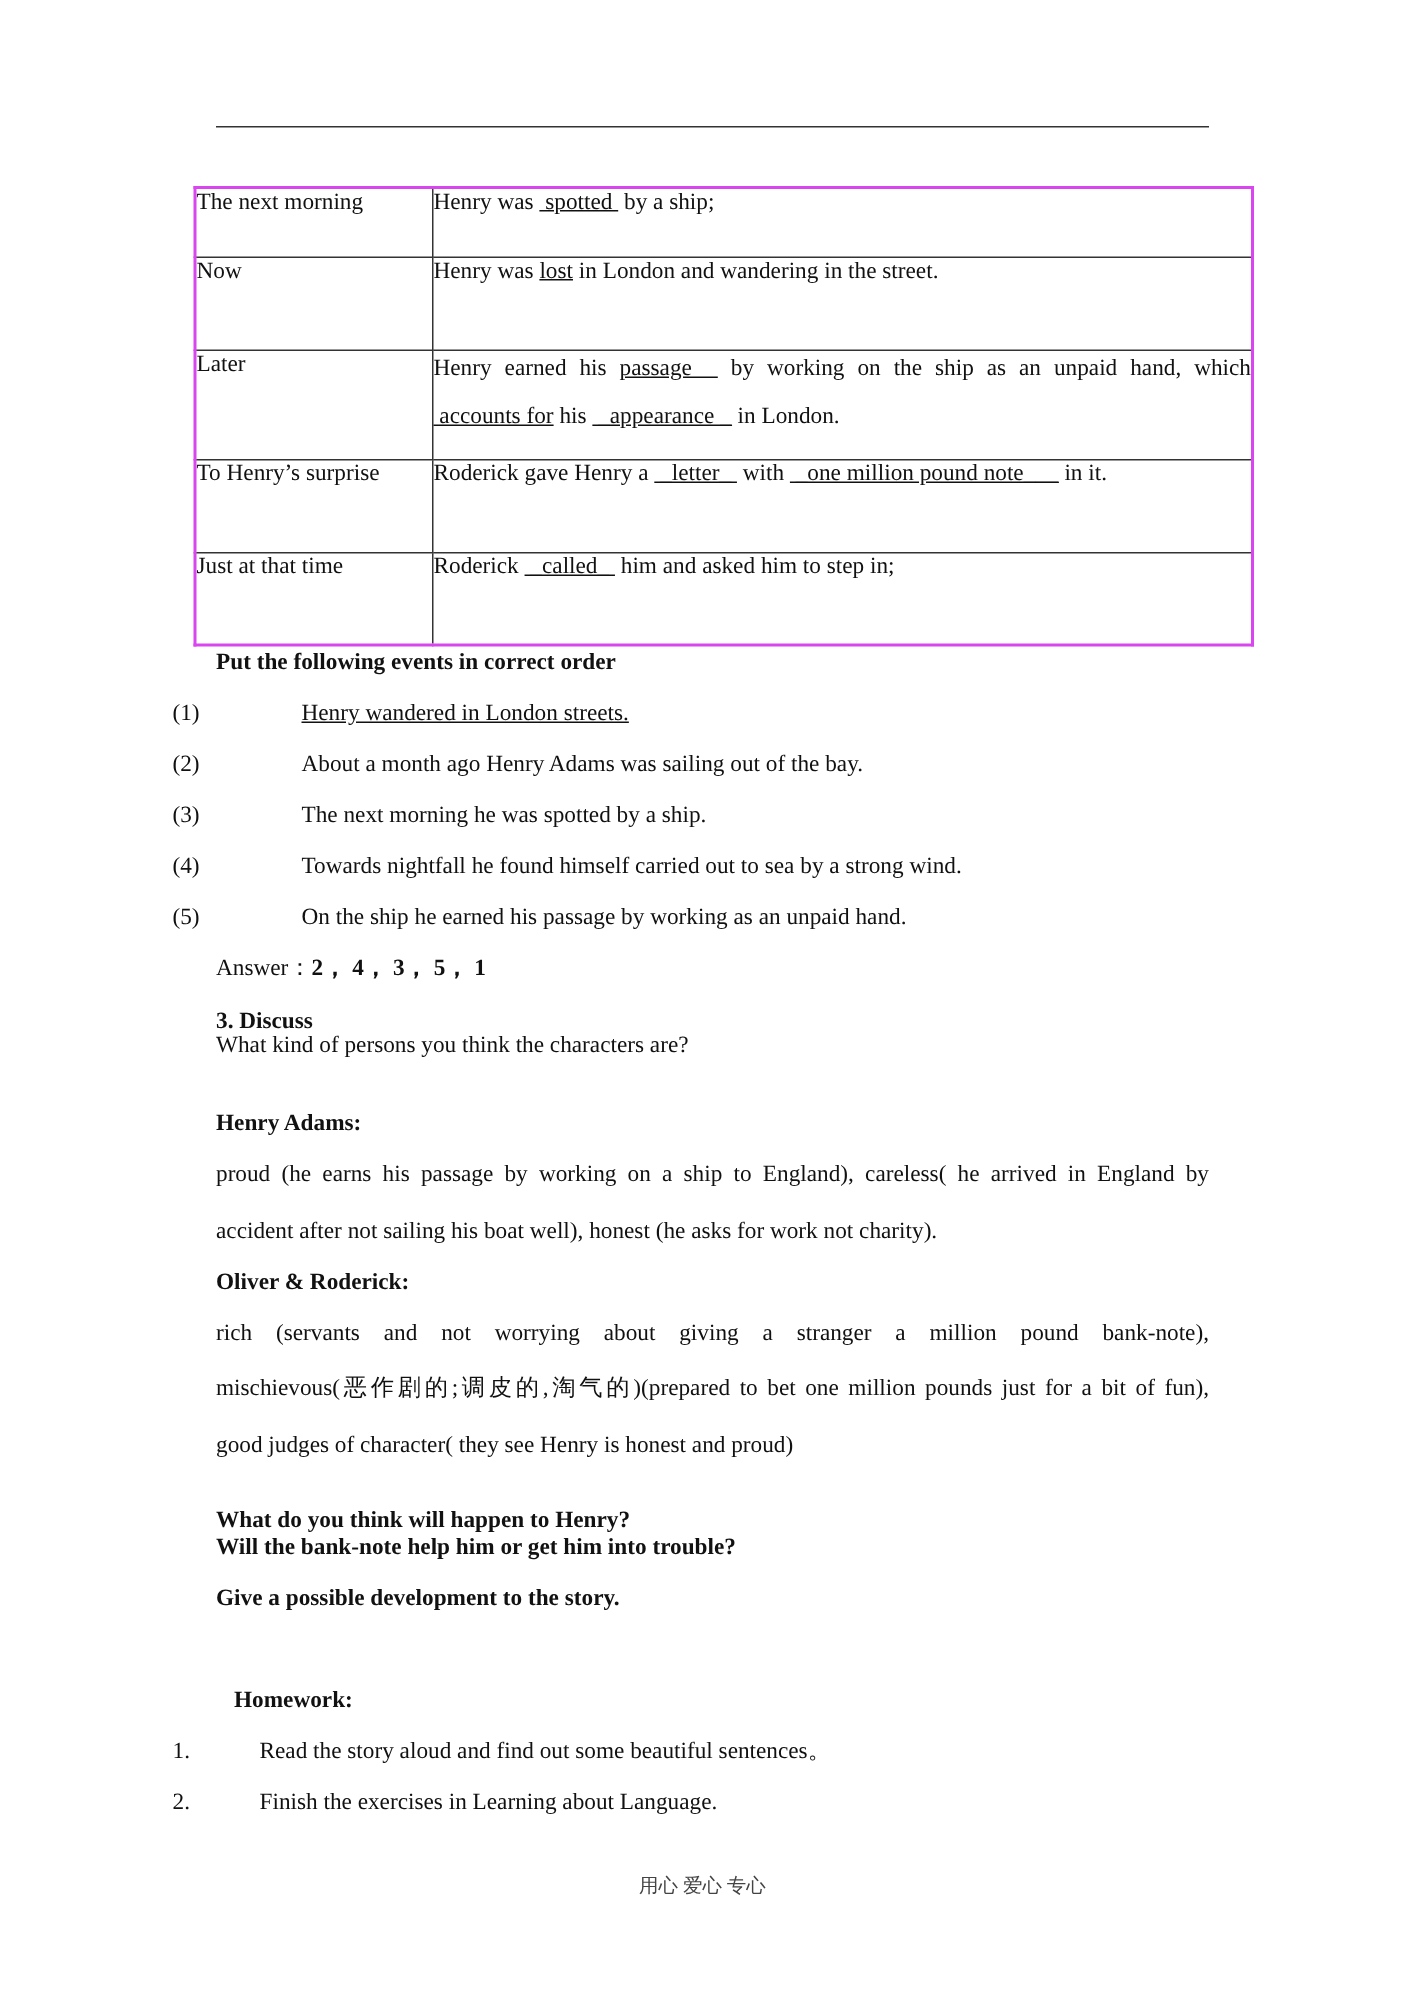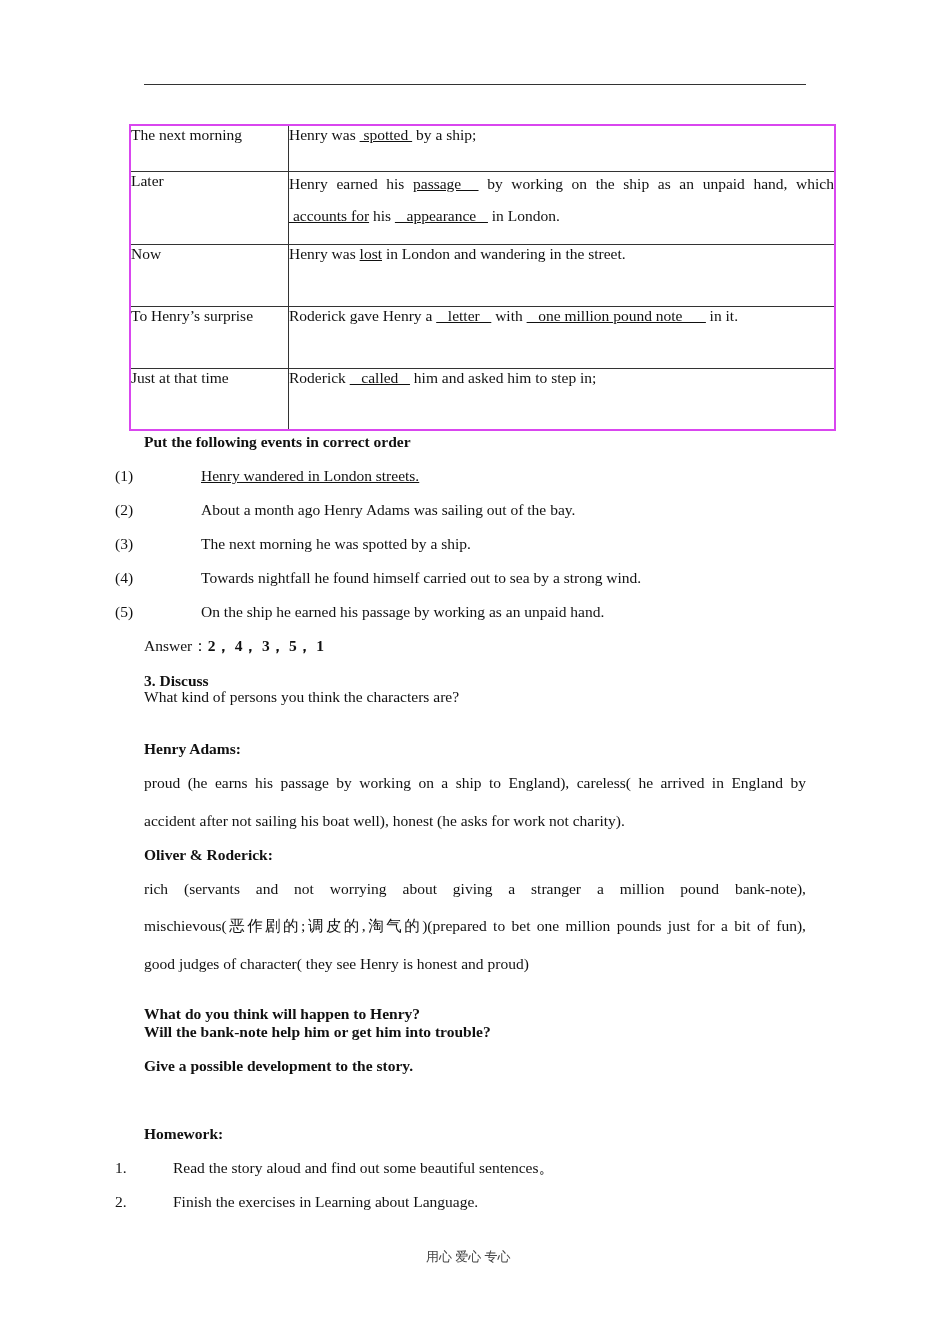--- a/index.html
+++ b/index.html
@@ -31,31 +31,31 @@
 <div class="hrule"></div>
 
 <table class="story">
   <tbody>
       <tr style="height:46px">
     <td class="c1">The next morning</td>
     <td class="c2">
       <span class="pre">Henry was </span><span class="pre u"> spotted </span><span class="pre"> by a ship;</span>
     </td>
   </tr>
+  <tr style="height:62px">
+    <td class="c1">Now</td>
+    <td class="c2">
+      <span class="pre">Henry was </span><span class="pre u">lost</span><span class="pre"> in London and wandering in the street.</span>
+    </td>
+  </tr>
   <tr style="height:73px">
     <td class="c1">Later</td>
     <td class="c2 just">
       <span class="l1"><span>Henry earned his </span><span class="u pre">passage  </span><span>  by working on the ship as an unpaid hand, which</span></span>
       <span class="l2"><span class="u pre"> accounts for</span><span class="pre"> his </span><span class="u pre"> _appearance _</span><span class="pre"> in London.</span></span>
-    </td>
-  </tr>
-  <tr style="height:62px">
-    <td class="c1">Now</td>
-    <td class="c2">
-      <span class="pre">Henry was </span><span class="pre u">lost</span><span class="pre"> in London and wandering in the street.</span>
     </td>
   </tr>
   <tr style="height:62px">
     <td class="c1">To Henry’s surprise</td>
     <td class="c2">
       <span class="pre">Roderick gave Henry a </span><span class="pre u"> _letter_ </span><span class="pre"> with </span><span class="pre u"> _one million pound note___</span><span class="pre"> in it.</span>
     </td>
   </tr>
   <tr style="height:62px">
     <td class="c1">Just at that time</td>
@@ -90,19 +90,19 @@
 <div class="abs" style="left:144px; top:812px;">accident after not sailing his boat well), honest (he asks for work not charity).</div>
 <div class="abs b" style="left:144px; top:846px;">Oliver &amp; Roderick:</div>
 <div class="just-line" style="top:880px;">rich (servants and not worrying about giving a stranger a million pound bank-note),</div>
 <div class="just-line" style="top:917px;">mischievous(恶作剧的;调皮的,淘气的)(prepared to bet one million pounds just for a bit of fun),</div>
 <div class="abs" style="left:144px; top:955px;text-align:center;">good judges of character( they see Henry is honest and proud)</div>
 
 <div class="abs b" style="left:144px; top:989px;margin-top:16px;">What do you think will happen to Henry?</div>
 <div class="abs b" style="left:144px; top:1023px;">Will the bank-note help him or get him into trouble?</div>
 <div class="abs b" style="left:144px; top:1057px;">Give a possible development to the story.</div>
 
-<div class="abs b" style="left:144px; top:1125px;">Homework:</div>
+<div class="abs b" style="left:156px; top:1125px;">Homework:</div>
 <div class="abs" style="left:115px; top:1159px;">1.</div>
 <div class="abs" style="left:173px; top:1159px;">Read the story aloud and find out some beautiful sentences。</div>
 <div class="abs" style="left:115px; top:1193px;">2.</div>
 <div class="abs" style="left:173px; top:1193px;">Finish the exercises in Learning about Language.</div>
 
 <div class="abs footer" style="left:426px; top:1249px;">用心  爱心  专心</div>
 
 </body></html>

